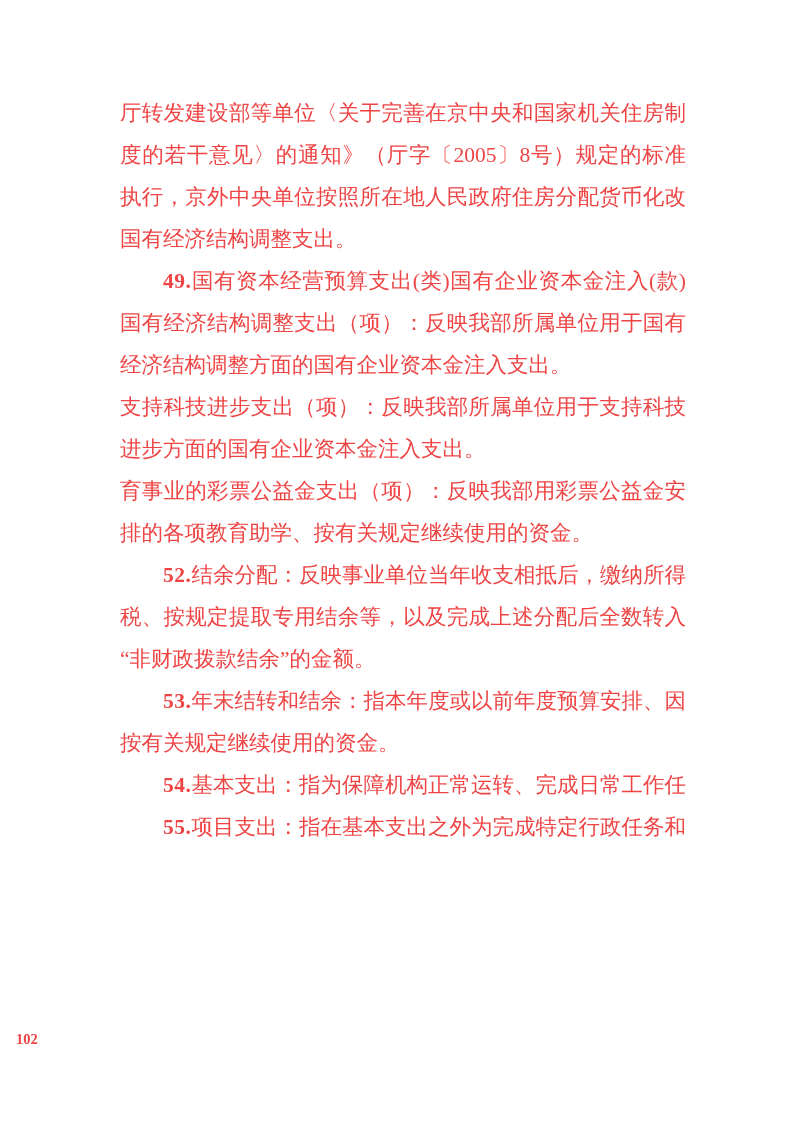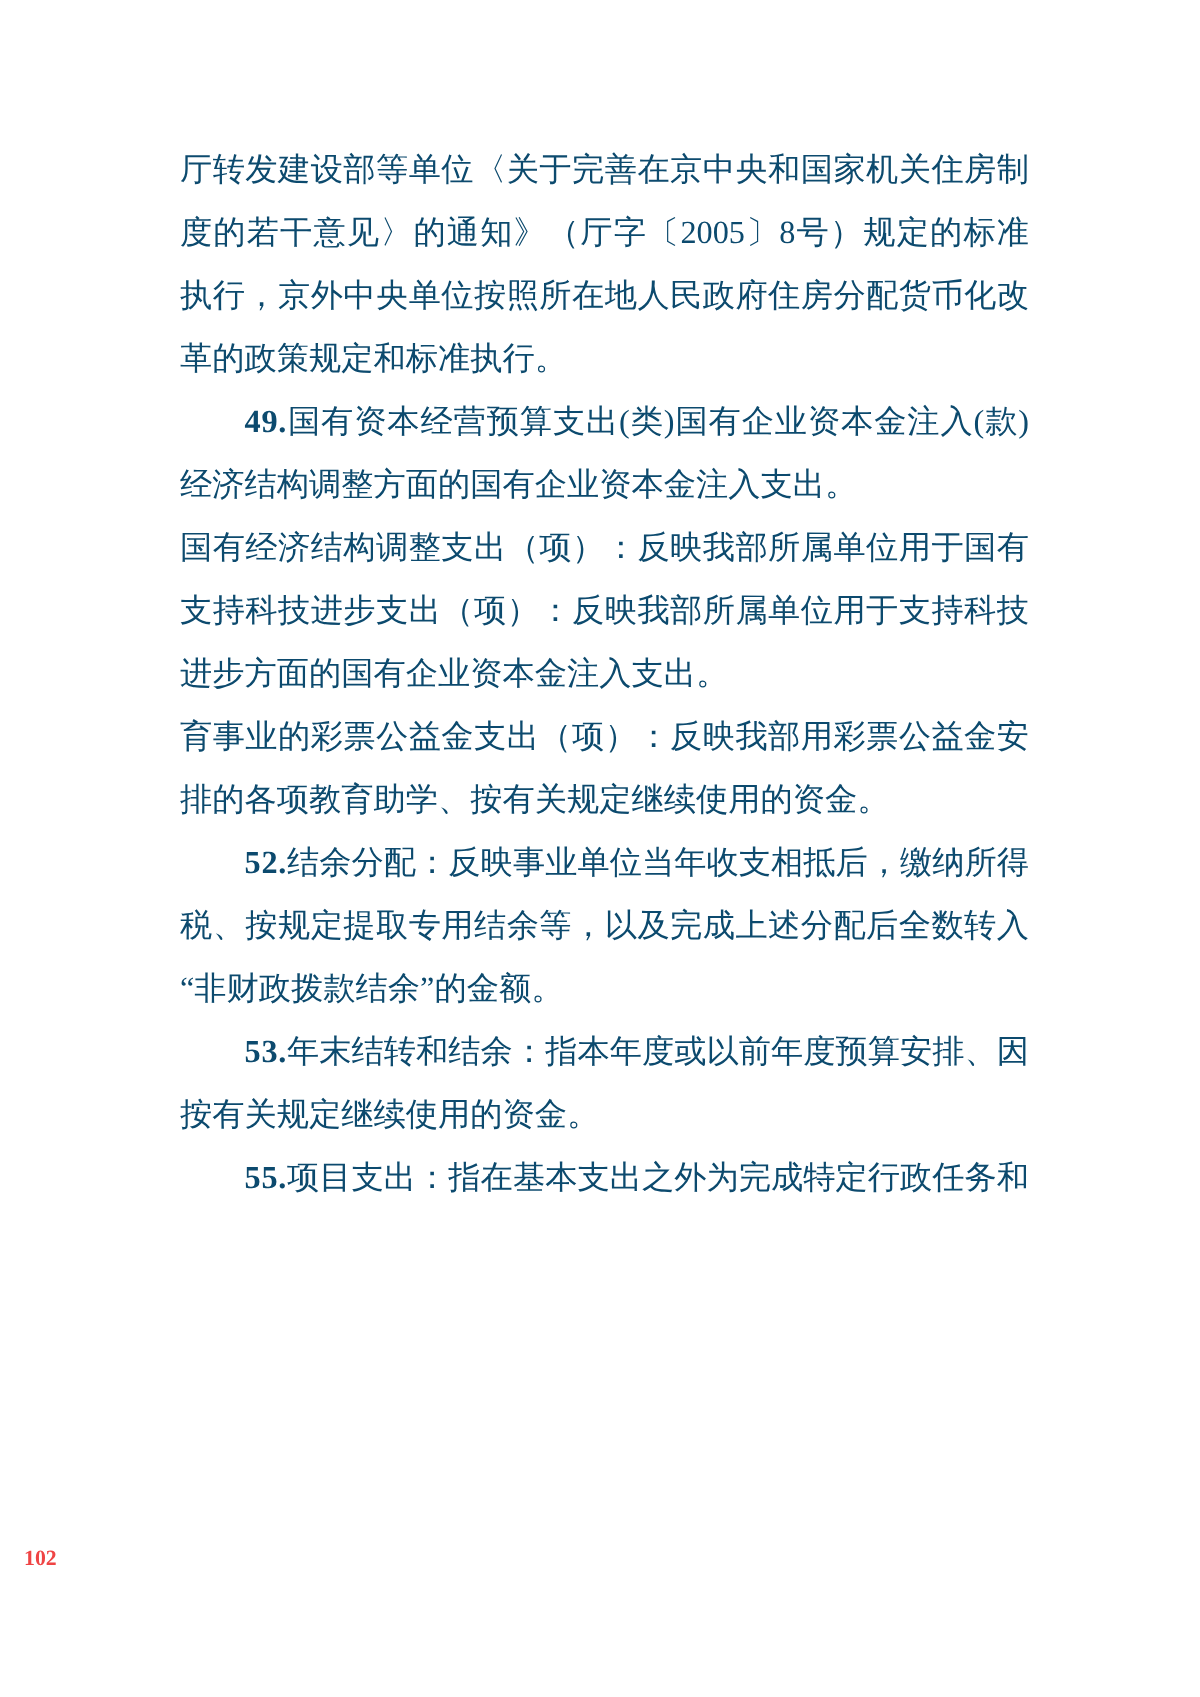--- a/index.html
+++ b/index.html
@@ -19,21 +19,21 @@
     position: absolute;
     left: 120px;
     top: 92px;
     width: 566px;
   }
   .para { margin: 0; padding: 0; }
   .line {
     font-size: 21.5px;
     line-height: 42px;
     height: 42px;
-    color: #0c4a6e;
+    color: #ef4444;
     text-align: justify;
     text-align-last: justify;
     text-justify: inter-character;
     overflow: hidden;
   }
   .line.last {
     text-align-last: left;
   }
   .line.indent {
     text-indent: 2em;
@@ -57,27 +57,27 @@
 </head>
 <body>
 
 <div class="page">
   <div class="content">
 
     <div class="para">
       <div class="line"><span>厅转发建设部等单位〈关于完善在京中央和国家机关住房制</span></div>
       <div class="line"><span>度的若干意见〉的通知》（厅字〔2005〕8号）规定的标准</span></div>
       <div class="line"><span>执行，京外中央单位按照所在地人民政府住房分配货币化改</span></div>
-      <div class="line last"><span>革的政策规定和标准执行。</span></div>
+      <div class="line last"><span>国有经济结构调整支出。</span></div>
     </div>
 
     <div class="para">
       <div class="line indent"><span class="num">49.</span><span>国有资本经营预算支出(类)国有企业资本金注入(款)</span></div>
+      <div class="line"><span>国有经济结构调整支出（项）：反映我部所属单位用于国有</span></div>
       <div class="line last"><span>经济结构调整方面的国有企业资本金注入支出。</span></div>
-      <div class="line"><span>国有经济结构调整支出（项）：反映我部所属单位用于国有</span></div>
     </div>
 
     <div class="para">
       <div class="line"><span>支持科技进步支出（项）：反映我部所属单位用于支持科技</span></div>
       <div class="line last"><span>进步方面的国有企业资本金注入支出。</span></div>
     </div>
 
     <div class="para">
       <div class="line"><span>育事业的彩票公益金支出（项）：反映我部用彩票公益金安</span></div>
       <div class="line last"><span>排的各项教育助学、按有关规定继续使用的资金。</span></div>
@@ -88,20 +88,21 @@
       <div class="line"><span>税、按规定提取专用结余等，以及完成上述分配后全数转入</span></div>
       <div class="line last"><span>“非财政拨款结余”的金额。</span></div>
     </div>
 
     <div class="para">
       <div class="line indent"><span class="num">53.</span><span>年末结转和结余：指本年度或以前年度预算安排、因</span></div>
       <div class="line last"><span>按有关规定继续使用的资金。</span></div>
     </div>
 
     <div class="para">
+      <div class="line indent"><span class="num">54.</span><span>基本支出：指为保障机构正常运转、完成日常工作任</span></div>
     </div>
 
     <div class="para">
       <div class="line indent"><span class="num">55.</span><span>项目支出：指在基本支出之外为完成特定行政任务和</span></div>
     </div>
 
   </div>
 
   <div class="footer">102</div>
 </div>

